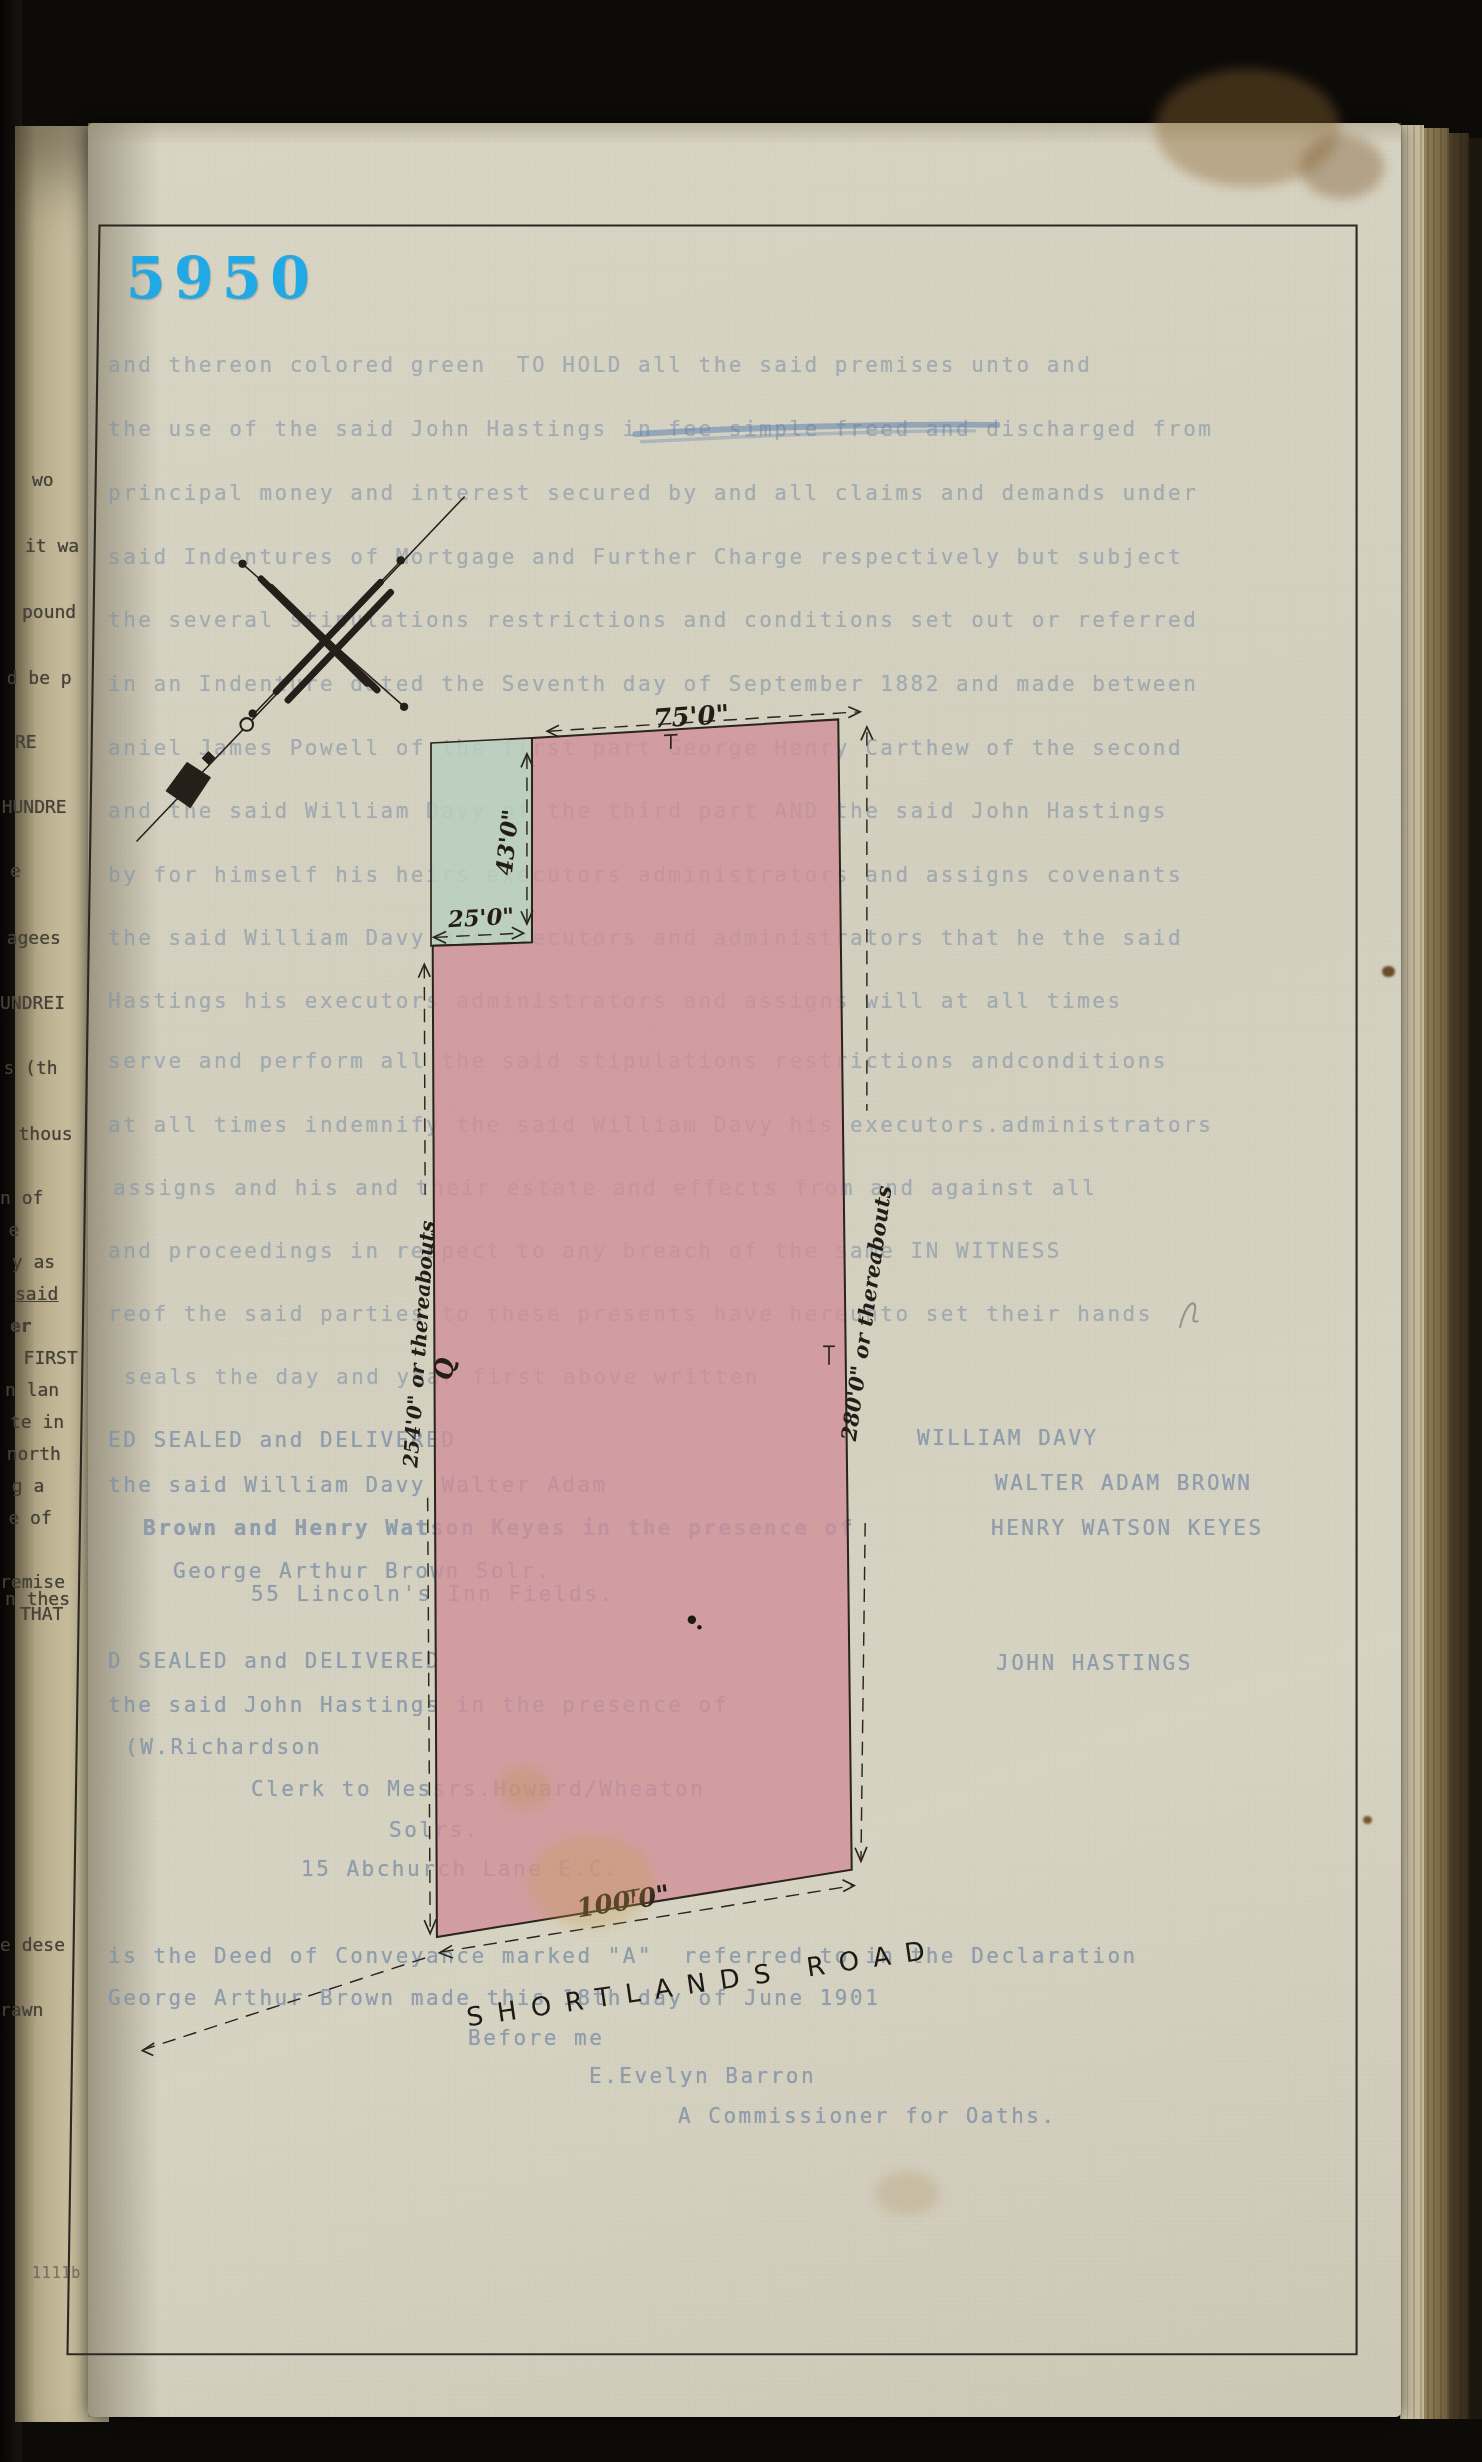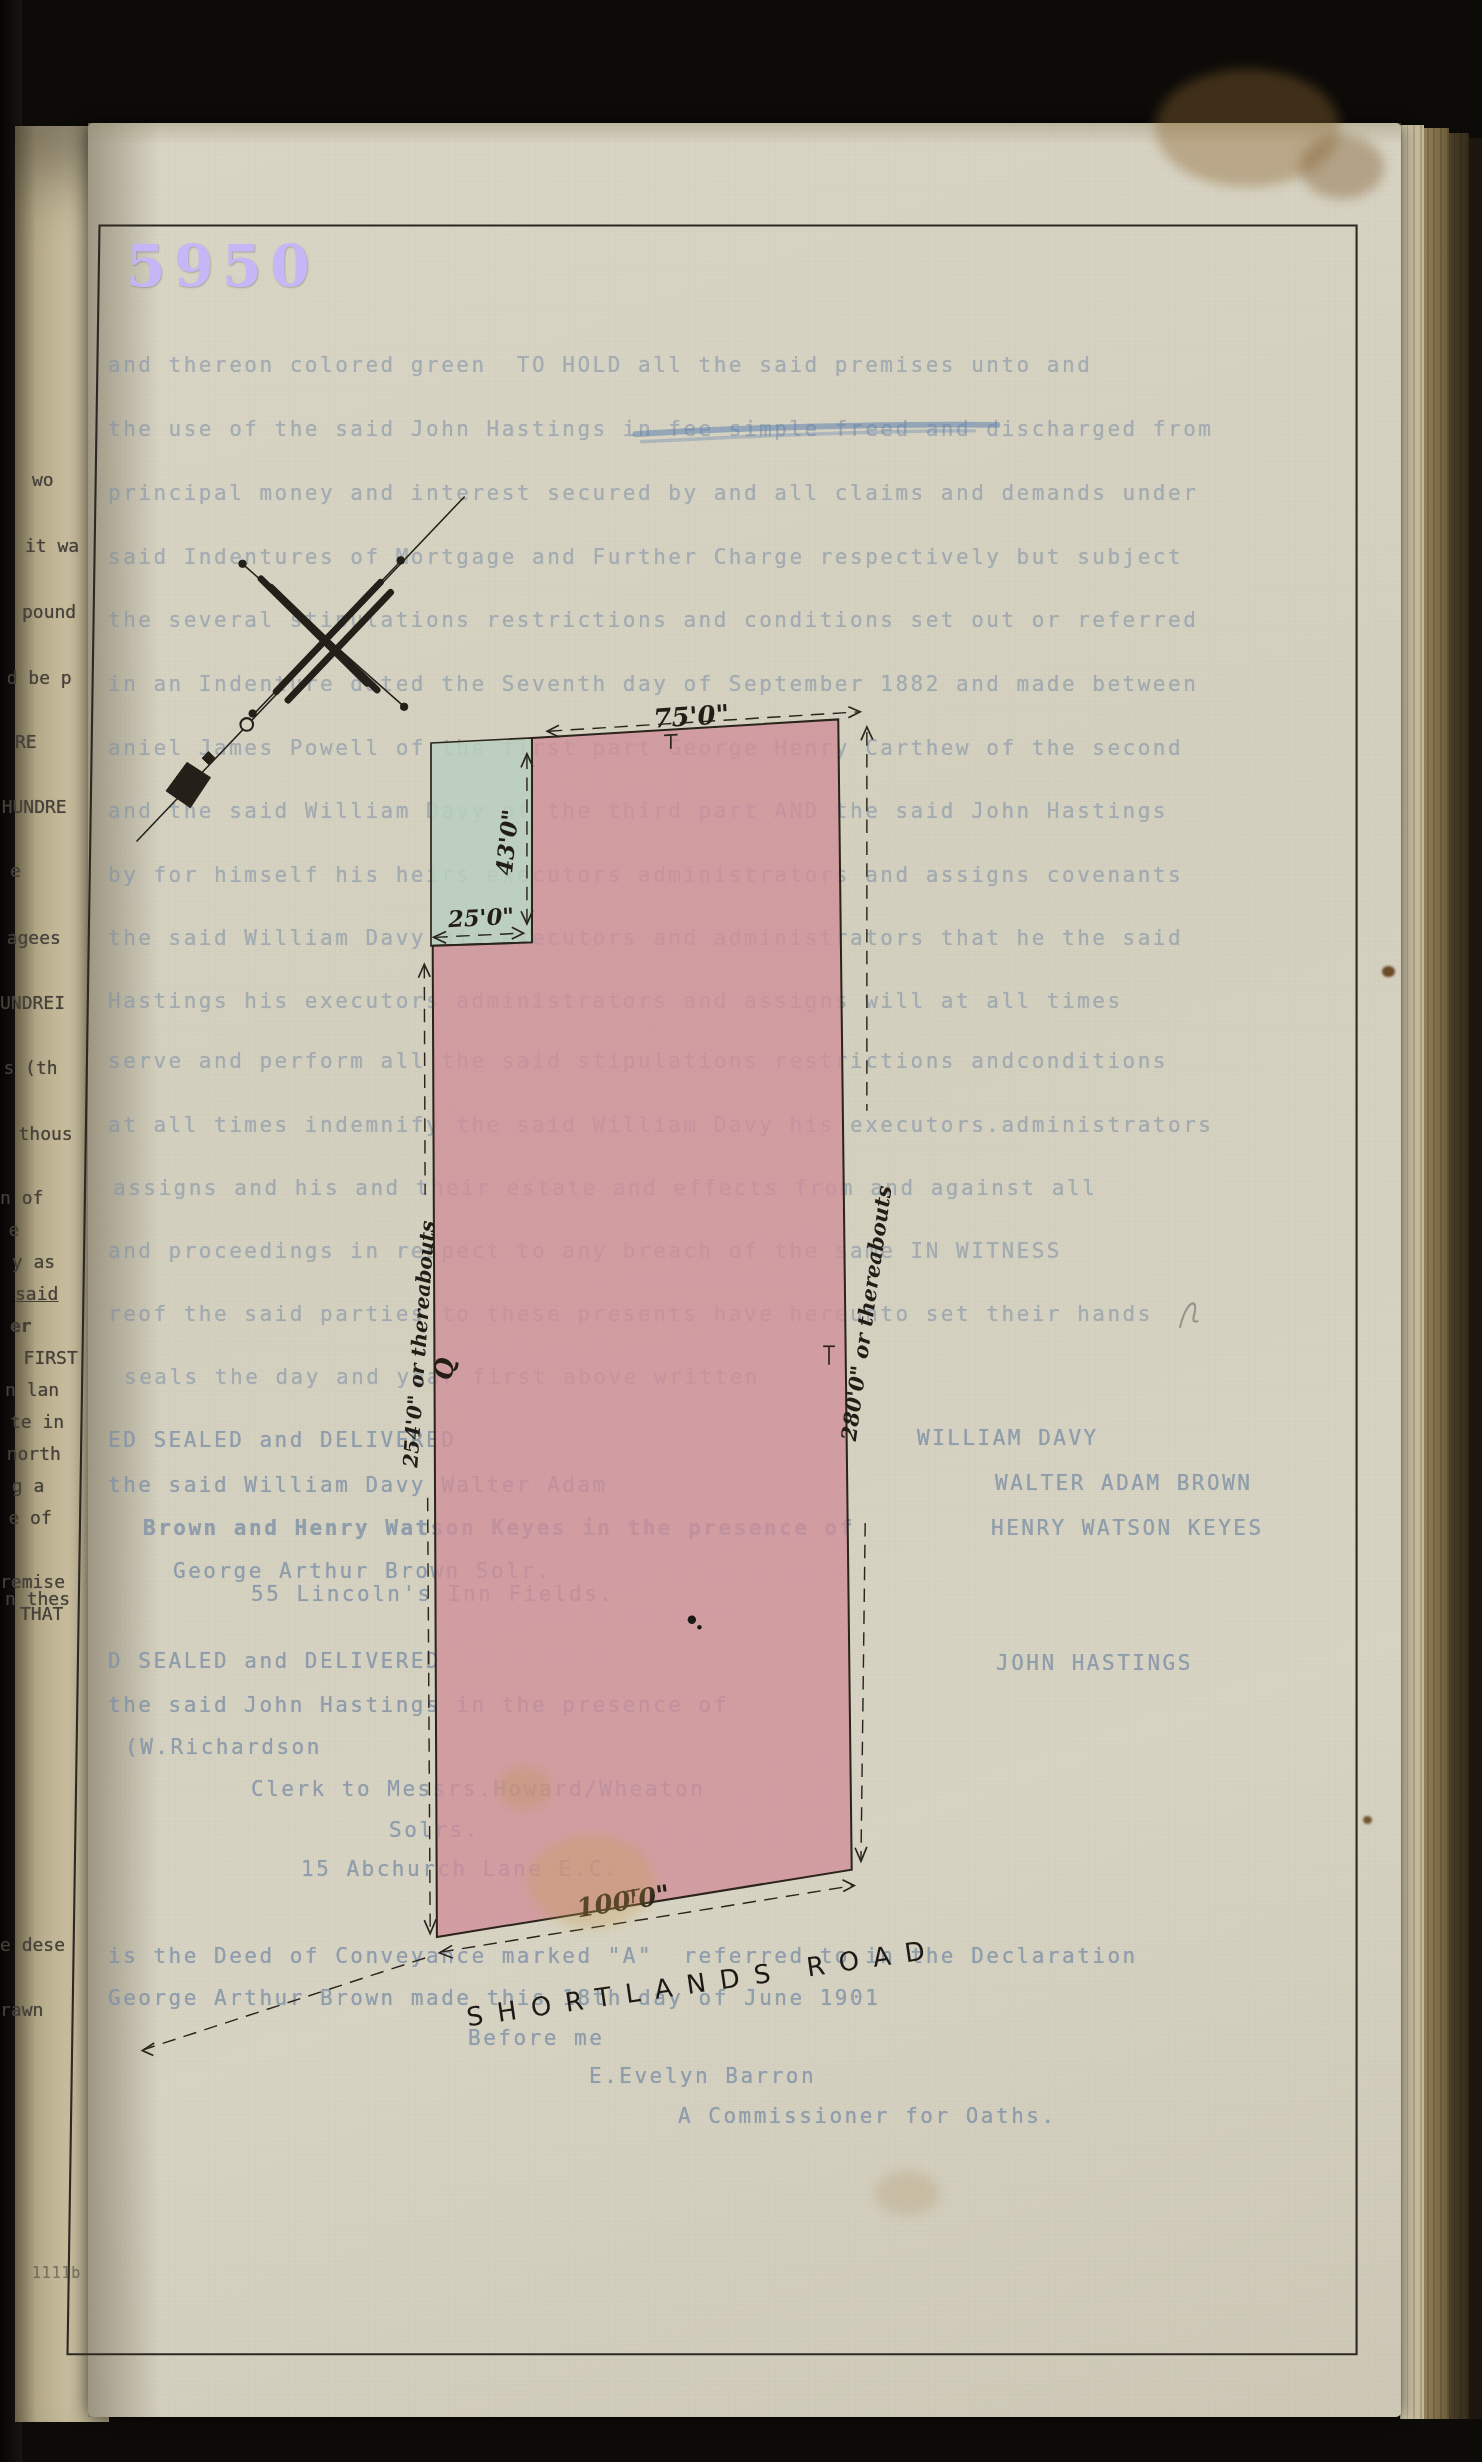--- a/index.html
+++ b/index.html
@@ -30,23 +30,23 @@
   .page::before{content:"";position:absolute;inset:0;border-radius:5px;opacity:.55;
         background:
           repeating-linear-gradient(0deg,rgba(125,115,92,.06) 0 0.8px,transparent 0.8px 2.5px),
           repeating-linear-gradient(90deg,rgba(125,115,92,.05) 0 0.8px,transparent 0.8px 2.5px);}
   .page-left-band{position:absolute;left:88px;top:123px;width:72px;height:2294px;
         background:linear-gradient(90deg,rgba(110,102,80,.55),rgba(110,102,80,0));}
   .page-top-band{position:absolute;left:88px;top:123px;width:1313px;height:22px;
         background:linear-gradient(180deg,rgba(150,140,110,.4),rgba(150,140,110,0));}
 
   
-  .pagenum{position:absolute;left:126px;top:232px;
+  .pagenum{position:absolute;left:126px;top:244px;
         font-family:"DejaVu Serif",serif;font-weight:bold;font-size:57px;
-        letter-spacing:8.4px;color:#c4b5fd;opacity:.9;
+        letter-spacing:8.4px;color:#0ea5e9;opacity:.9;
         text-shadow:0.8px 0.8px 1.7px rgba(90,100,98,.45);}
 
   
   .ts{position:absolute;font-size:21px;letter-spacing:2.5px;white-space:pre;
       color:#7e91a7;opacity:.58;text-shadow:0 0 0.8px rgba(126,145,167,.85);}
   .ts.d{opacity:.8;}
 
   
   .frag{position:absolute;font-size:18px;white-space:pre;color:#45413a;
         text-shadow:0 0 0.8px rgba(60,55,48,.65);}

